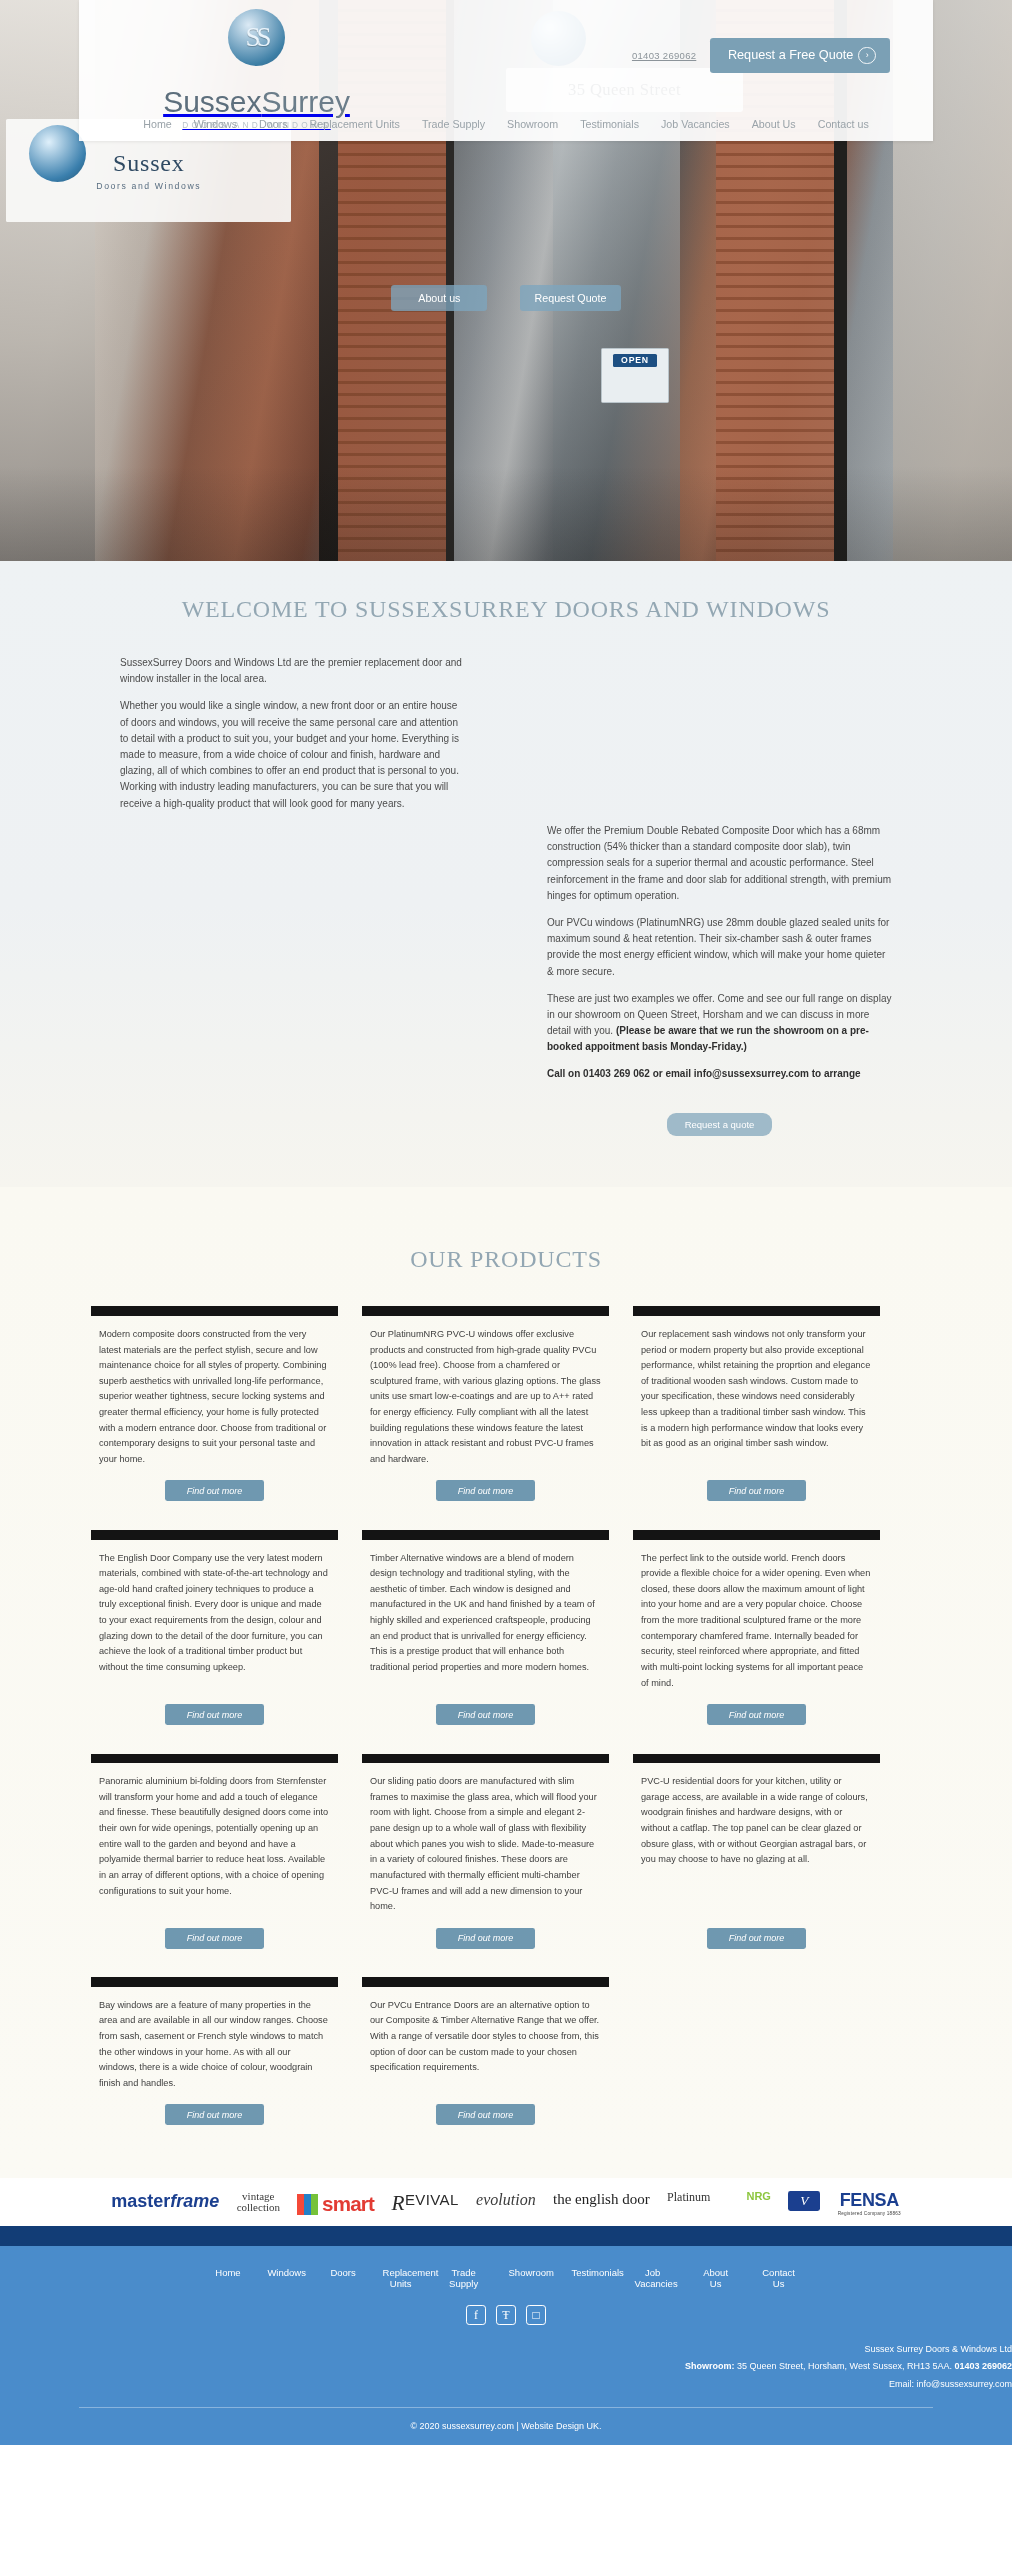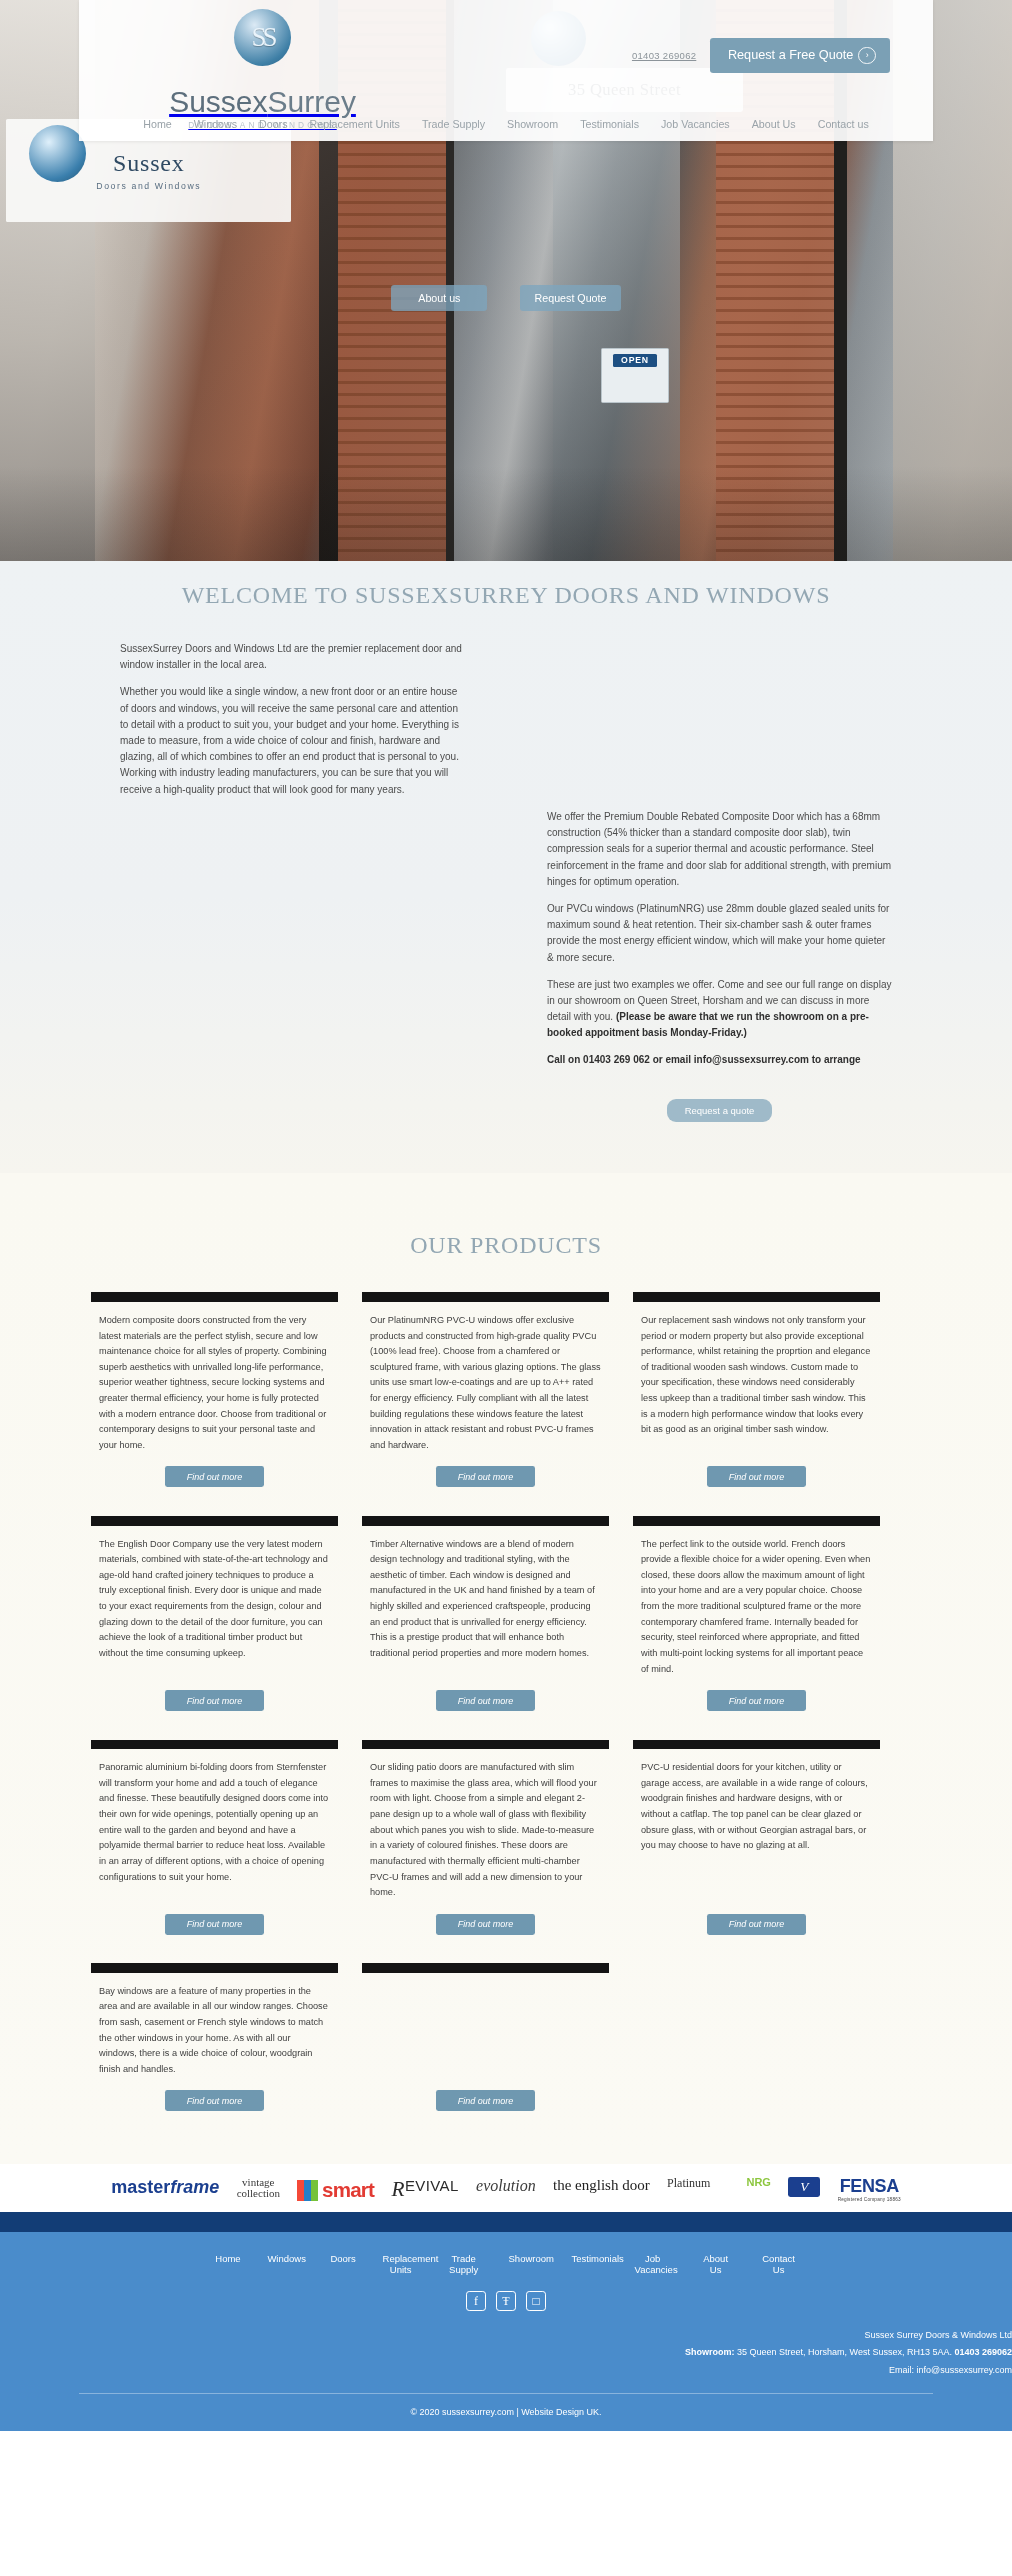--- a/index.html
+++ b/index.html
@@ -76,21 +76,21 @@
     padding:1.6px 8px; border-radius:1.6px;
   }
 
   
   .header-card {
     position:absolute; left:79px; top:0; width:854px; height:141px;
     background:rgba(255,255,255,0.93);
     box-shadow:0 0.8px 3.2px rgba(0,0,0,.08);
     z-index:5;
   }
-  .brand { position:absolute; left:53px; top:6.3px; width:261px; text-align:center; }
+  .brand { position:absolute; left:47px; top:6.3px; width:261px; text-align:center; }
   .brand-mark{
     width:57px;height:57px;border-radius:50%;margin:3.2px auto 0;
     background:radial-gradient(circle at 36% 28%, #dceaf5 0%, #8fb6cf 35%, #3e7fa6 72%, #2a5e81 100%);
     position:relative;
   }
   .brand-mark span{
     position:absolute; inset:0; display:flex; align-items:center; justify-content:center;
     color:#eaf4fb; font-family:"Liberation Serif", serif; font-size:27px; letter-spacing:-4px;
     text-shadow:0 0.8px 0.8px rgba(0,0,0,.25);
   }
@@ -129,21 +129,21 @@
   }
   .hero-cta a{
     display:inline-block; min-width:96px; text-align:center; text-decoration:none;
     background:rgba(126,165,190,0.78); color:#fff; font-size:10.7px;
     padding:7.1px 14.2px; border-radius:3.2px;
   }
 
   
   .welcome{
     background:linear-gradient(180deg,#eef2f4 0%, #eef1f3 55%, #f6f5ef 100%);
-    padding:21px 0 51px;
+    padding:35px 0 51px;
   }
   .wrap{ width:854px; margin:0 auto; }
   .sect-title{
     text-align:center; font-family:"Liberation Serif", serif; font-weight:400;
     font-size:24px; letter-spacing:0.8px; color:#93a7b3; text-transform:uppercase;
   }
   .welcome .sect-title{ margin-bottom:32px; }
   .welcome-cols{ display:flex; }
   .welcome-col{ width:50%; padding:0 41px; }
   .welcome-col p{ font-size:10px; line-height:1.62; color:#4c4c4c; margin-bottom:11px; }
@@ -379,20 +379,23 @@
         </div>
 
         <div class="prod-card">
           <div class="prod-img"></div>
           <p>Bay windows are a feature of many properties in the area and are available in all our window ranges. Choose from sash, casement or French style windows to match the other windows in your home. As with all our windows, there is a wide choice of colour, woodgrain finish and handles.</p>
           <div class="prod-btn-row"><a class="find-btn" href="#">Find out more</a></div>
         </div>
 
         <div class="prod-card">
           <div class="prod-img"></div>
+          <p>Our PVCu Entrance Doors are an alternative option to our Composite &amp; Timber Alternative Range that we offer.
+
+With a range of versatile door styles to choose from, this option of door can be custom made to your chosen specification requirements.</p>
           <div class="prod-btn-row"><a class="find-btn" href="#">Find out more</a></div>
         </div>
 
       </div>
     </div>
   </section>
 
   <section class="brands">
     <div class="brand-logo">
       <span class="bl-masterframe">master</span>

